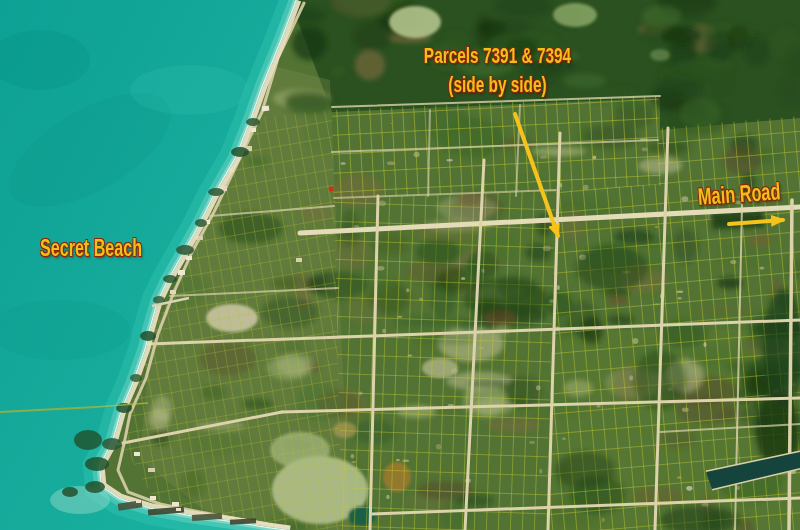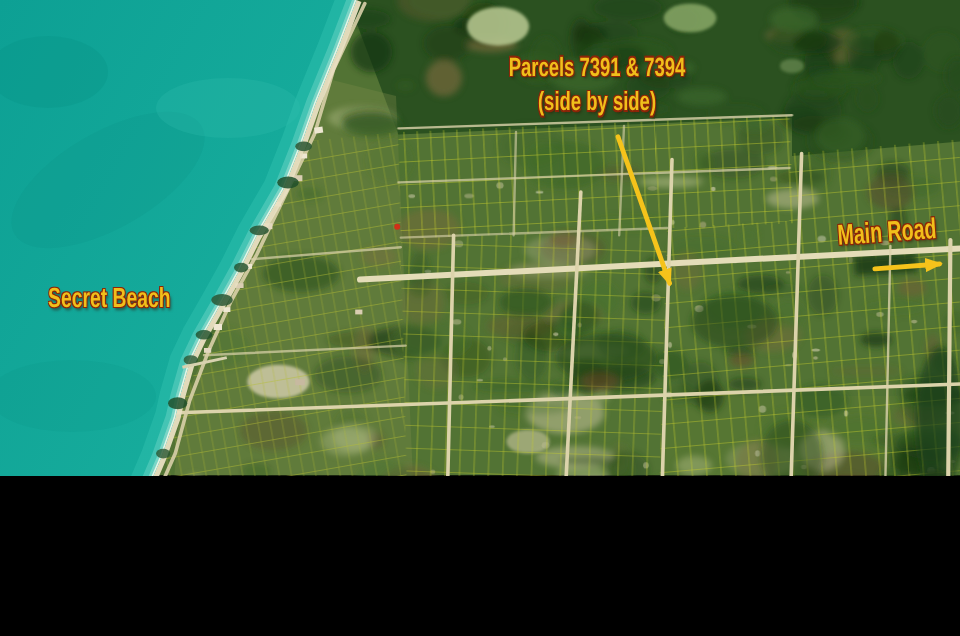--- a/index.html
+++ b/index.html
@@ -1,16 +1,16 @@
 <!DOCTYPE html>
 <html><head>
 <meta charset="utf-8">
 <style>
   html,body{margin:0;padding:0;background:#000;}
-  #stage{position:relative;width:800px;height:396px;overflow:hidden;font-family:"Liberation Sans",sans-serif;}
+  #stage{position:relative;width:800px;height:530px;overflow:hidden;font-family:"Liberation Sans",sans-serif;}
   #map{position:absolute;left:0;top:0;}
   .ann{
     position:absolute;
     font-family:"Liberation Sans",sans-serif;
     font-weight:bold;
     color:#f0bf1b;
     white-space:nowrap;
     text-shadow:
       -1px -1px 0 #8c2508, 1px -1px 0 #8c2508,
       -1px  1px 0 #8c2508, 1px  1px 0 #8c2508,

